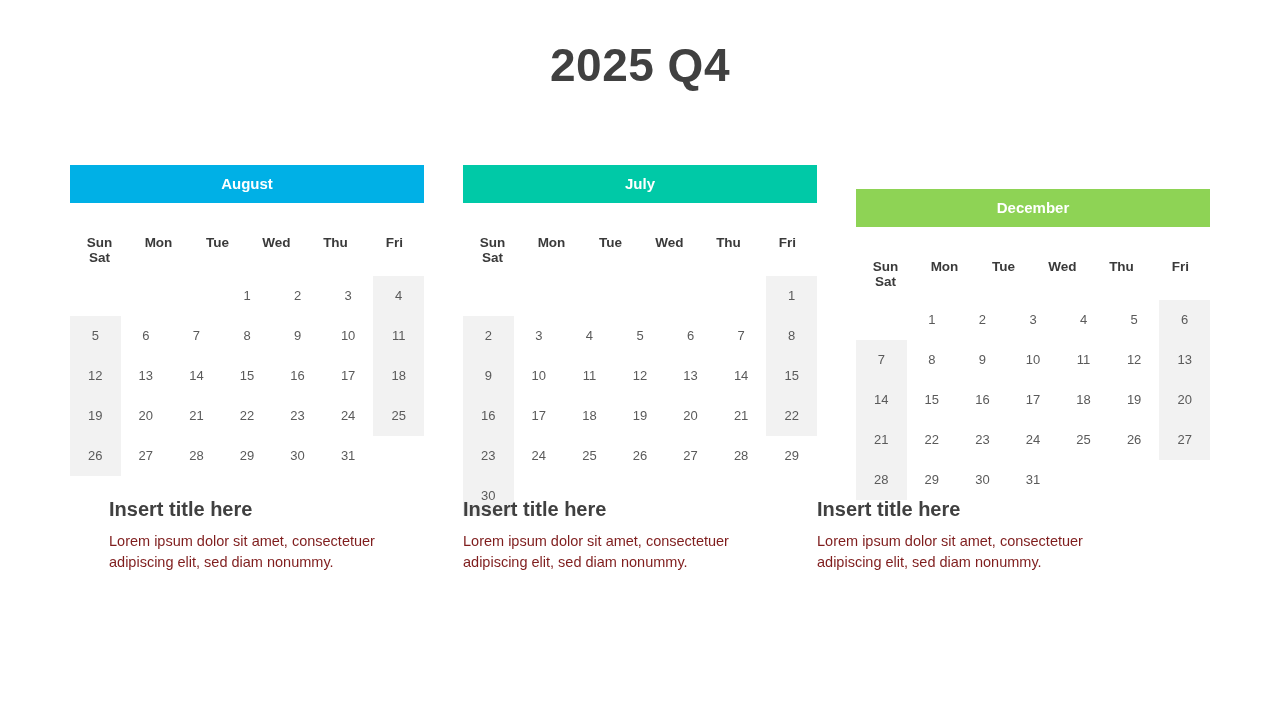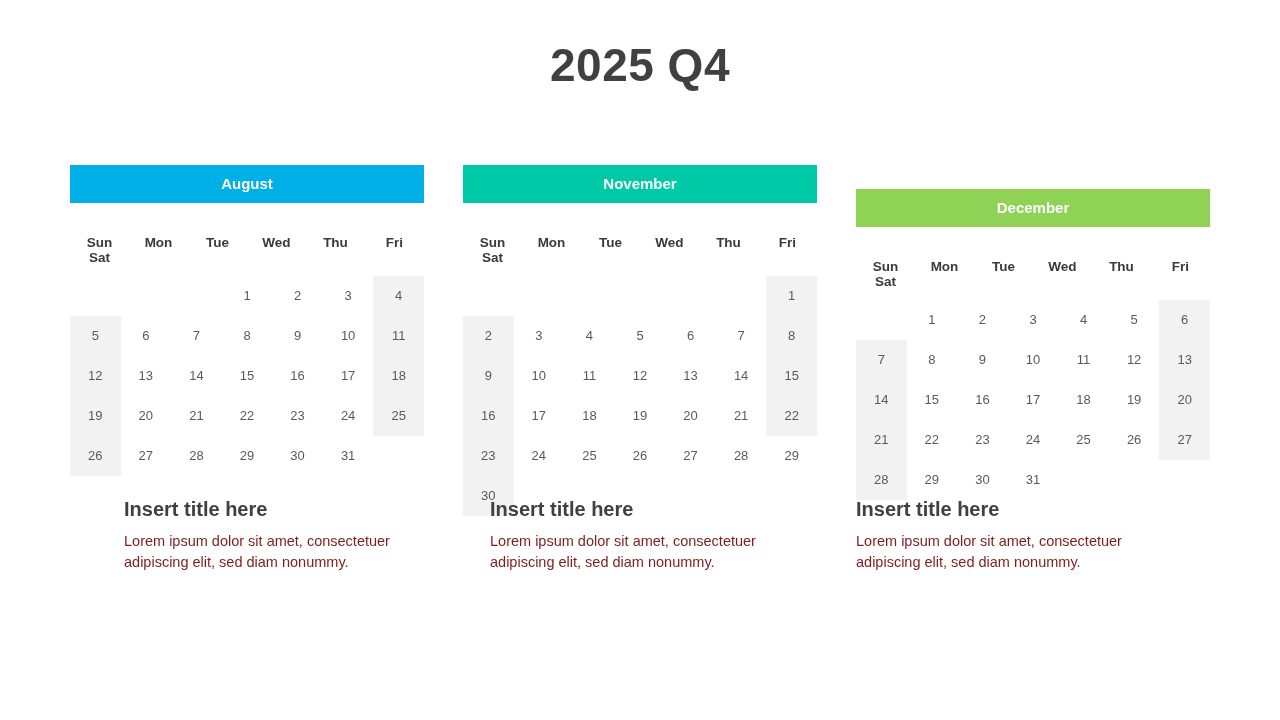--- a/index.html
+++ b/index.html
@@ -110,22 +110,21 @@
     max-width: 300px;
   }
 
   
   .text-row {
     position: absolute;
     top: 498px;
     left: 70px;
     width: 1140px;
     display: flex;
-    justify-content: flex-end;
-    gap: 12px;
+    justify-content: center;
   }
 
   .text-col { width: 354px; }
 </style>
 </head>
 <body style="background: rgb(255, 255, 255);">
 
 <div class="slide">
 
   <div class="slide-title">2025 Q4</div>
@@ -176,21 +175,21 @@
           <div class="date-cell">27</div>
           <div class="date-cell">28</div>
           <div class="date-cell">29</div>
           <div class="date-cell">30</div>
           <div class="date-cell">31</div>
           <div class="date-cell empty"></div>
         </div>
     </div>
 
     <div class="month-col">
-      <div class="month-header" style="background: rgb(0, 201, 167);">November</div>
+      <div class="month-header" style="background: rgb(0, 201, 167);">July</div>
       <div class="weekday-row">
           <div class="weekday-cell">Sun</div>
           <div class="weekday-cell">Mon</div>
           <div class="weekday-cell">Tue</div>
           <div class="weekday-cell">Wed</div>
           <div class="weekday-cell">Thu</div>
           <div class="weekday-cell">Fri</div>
           <div class="weekday-cell">Sat</div>
         </div>
       <div class="date-grid">

